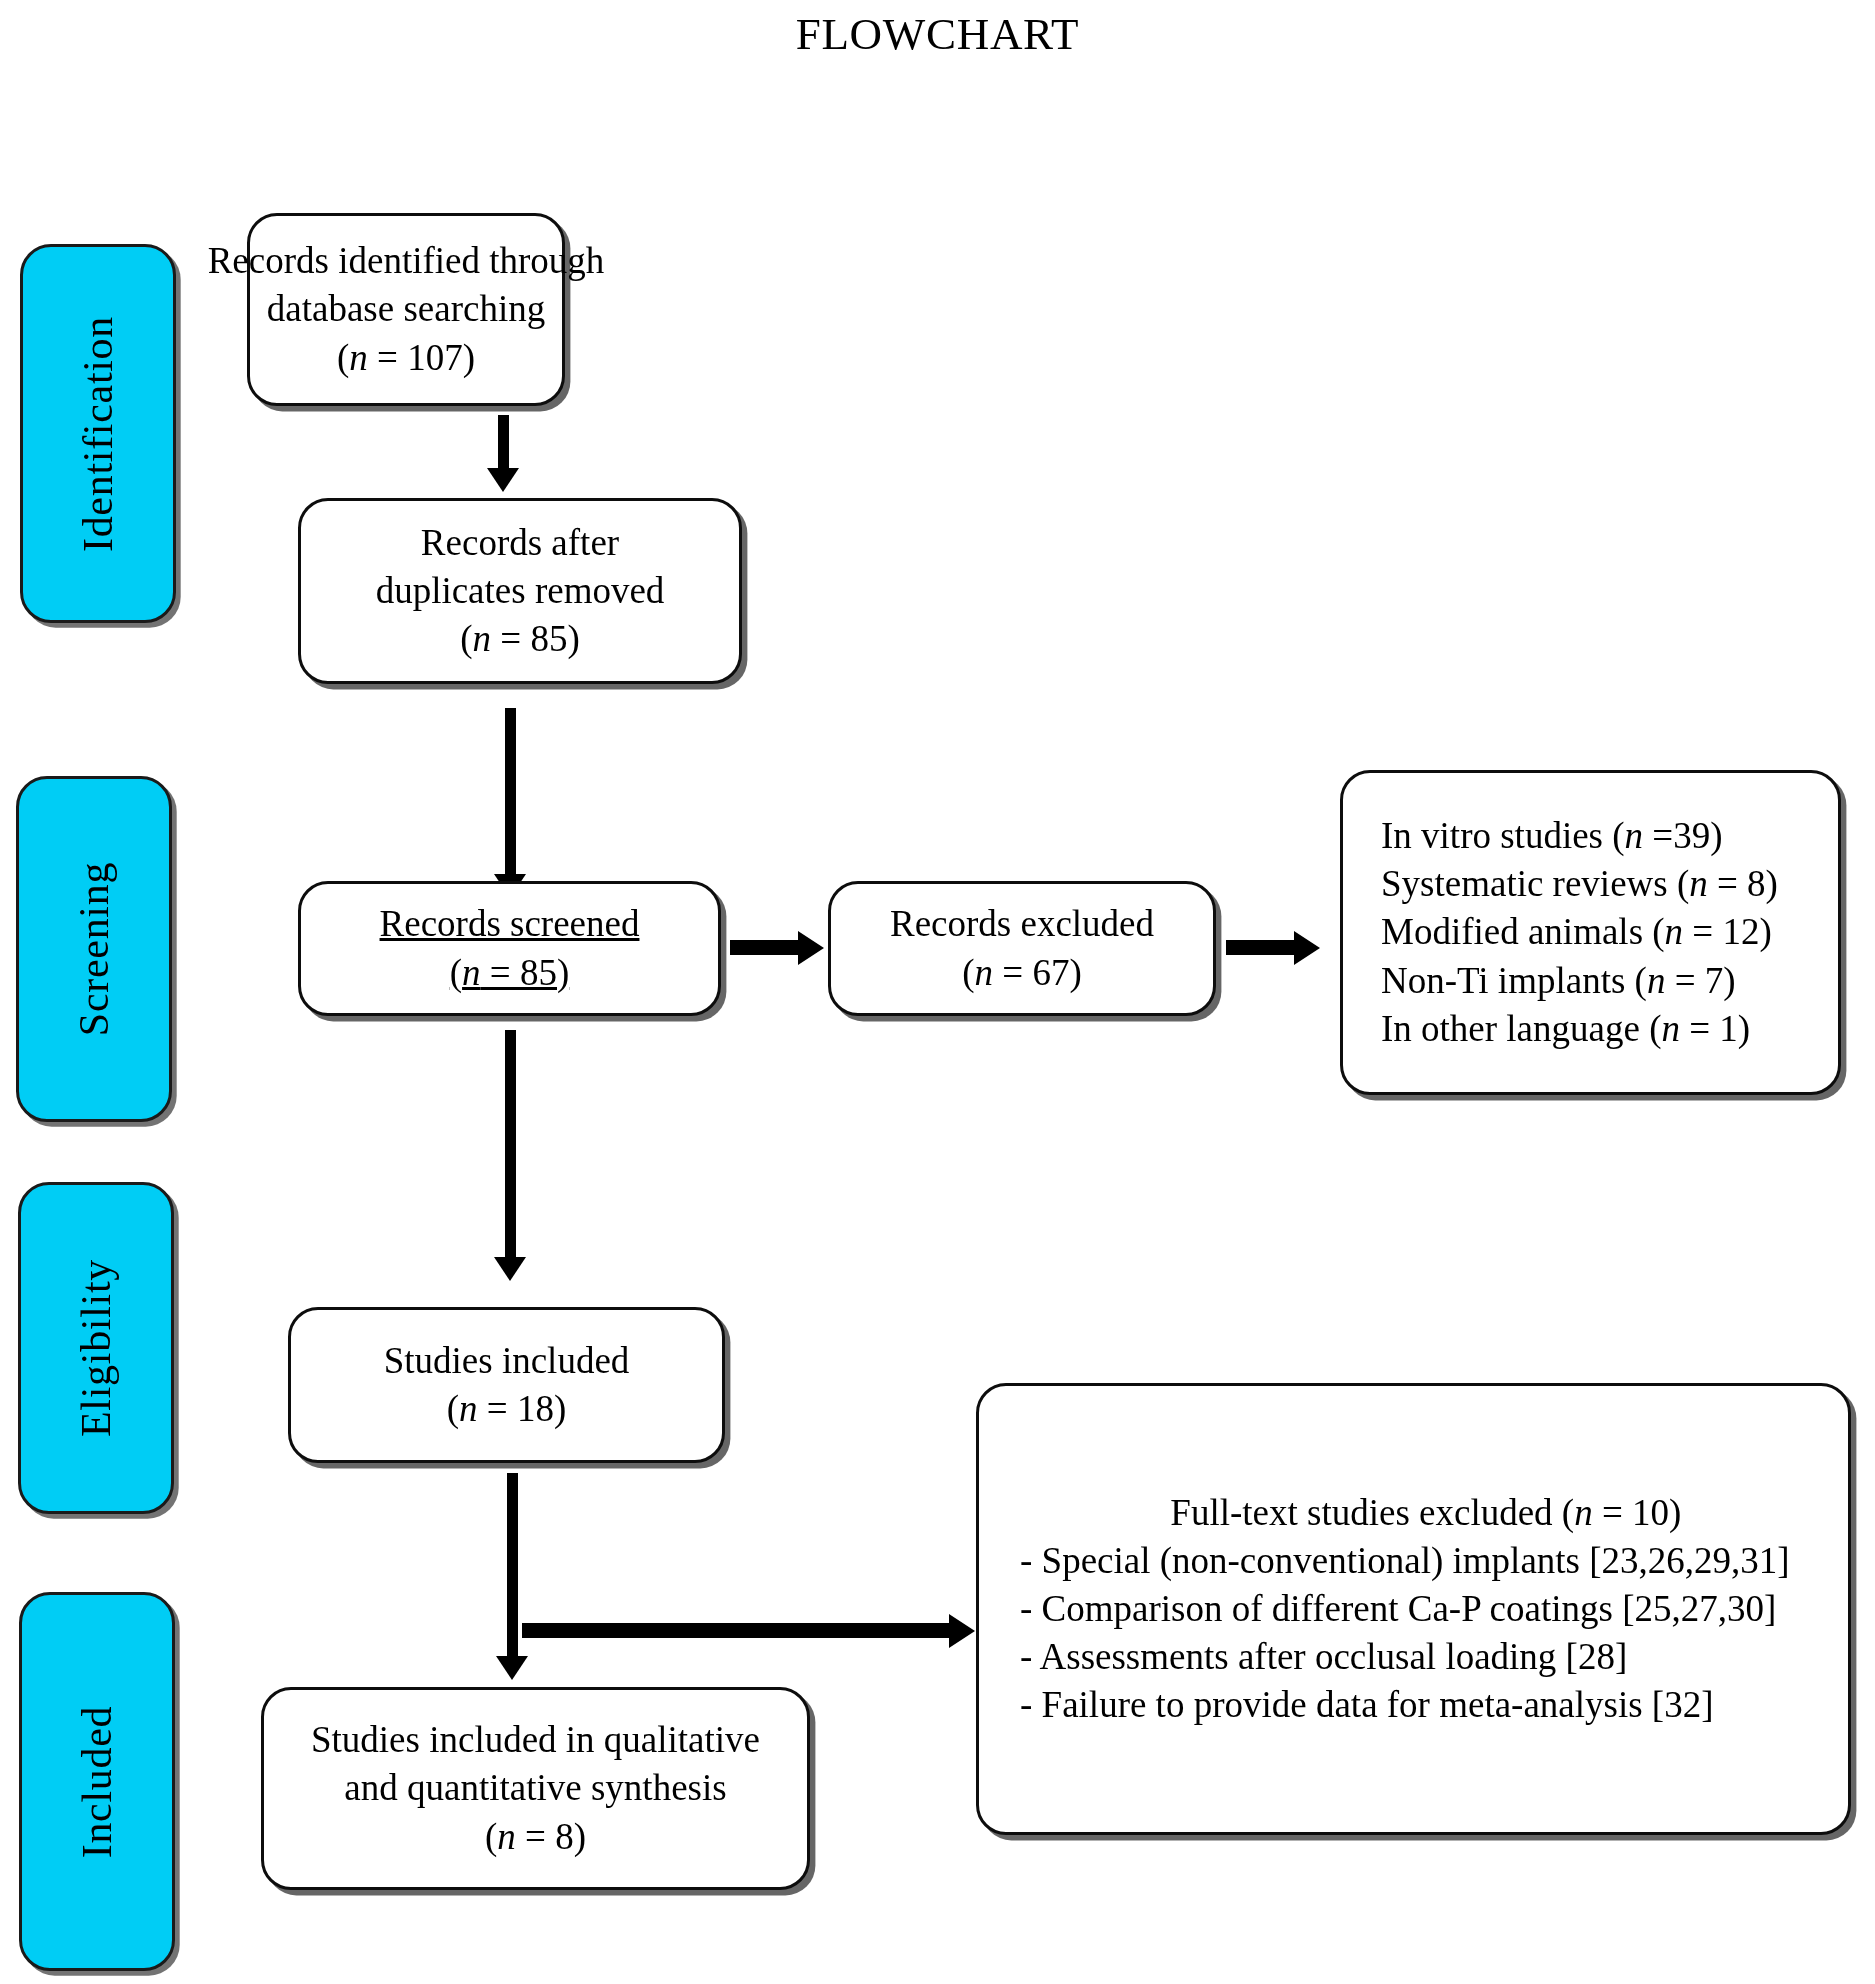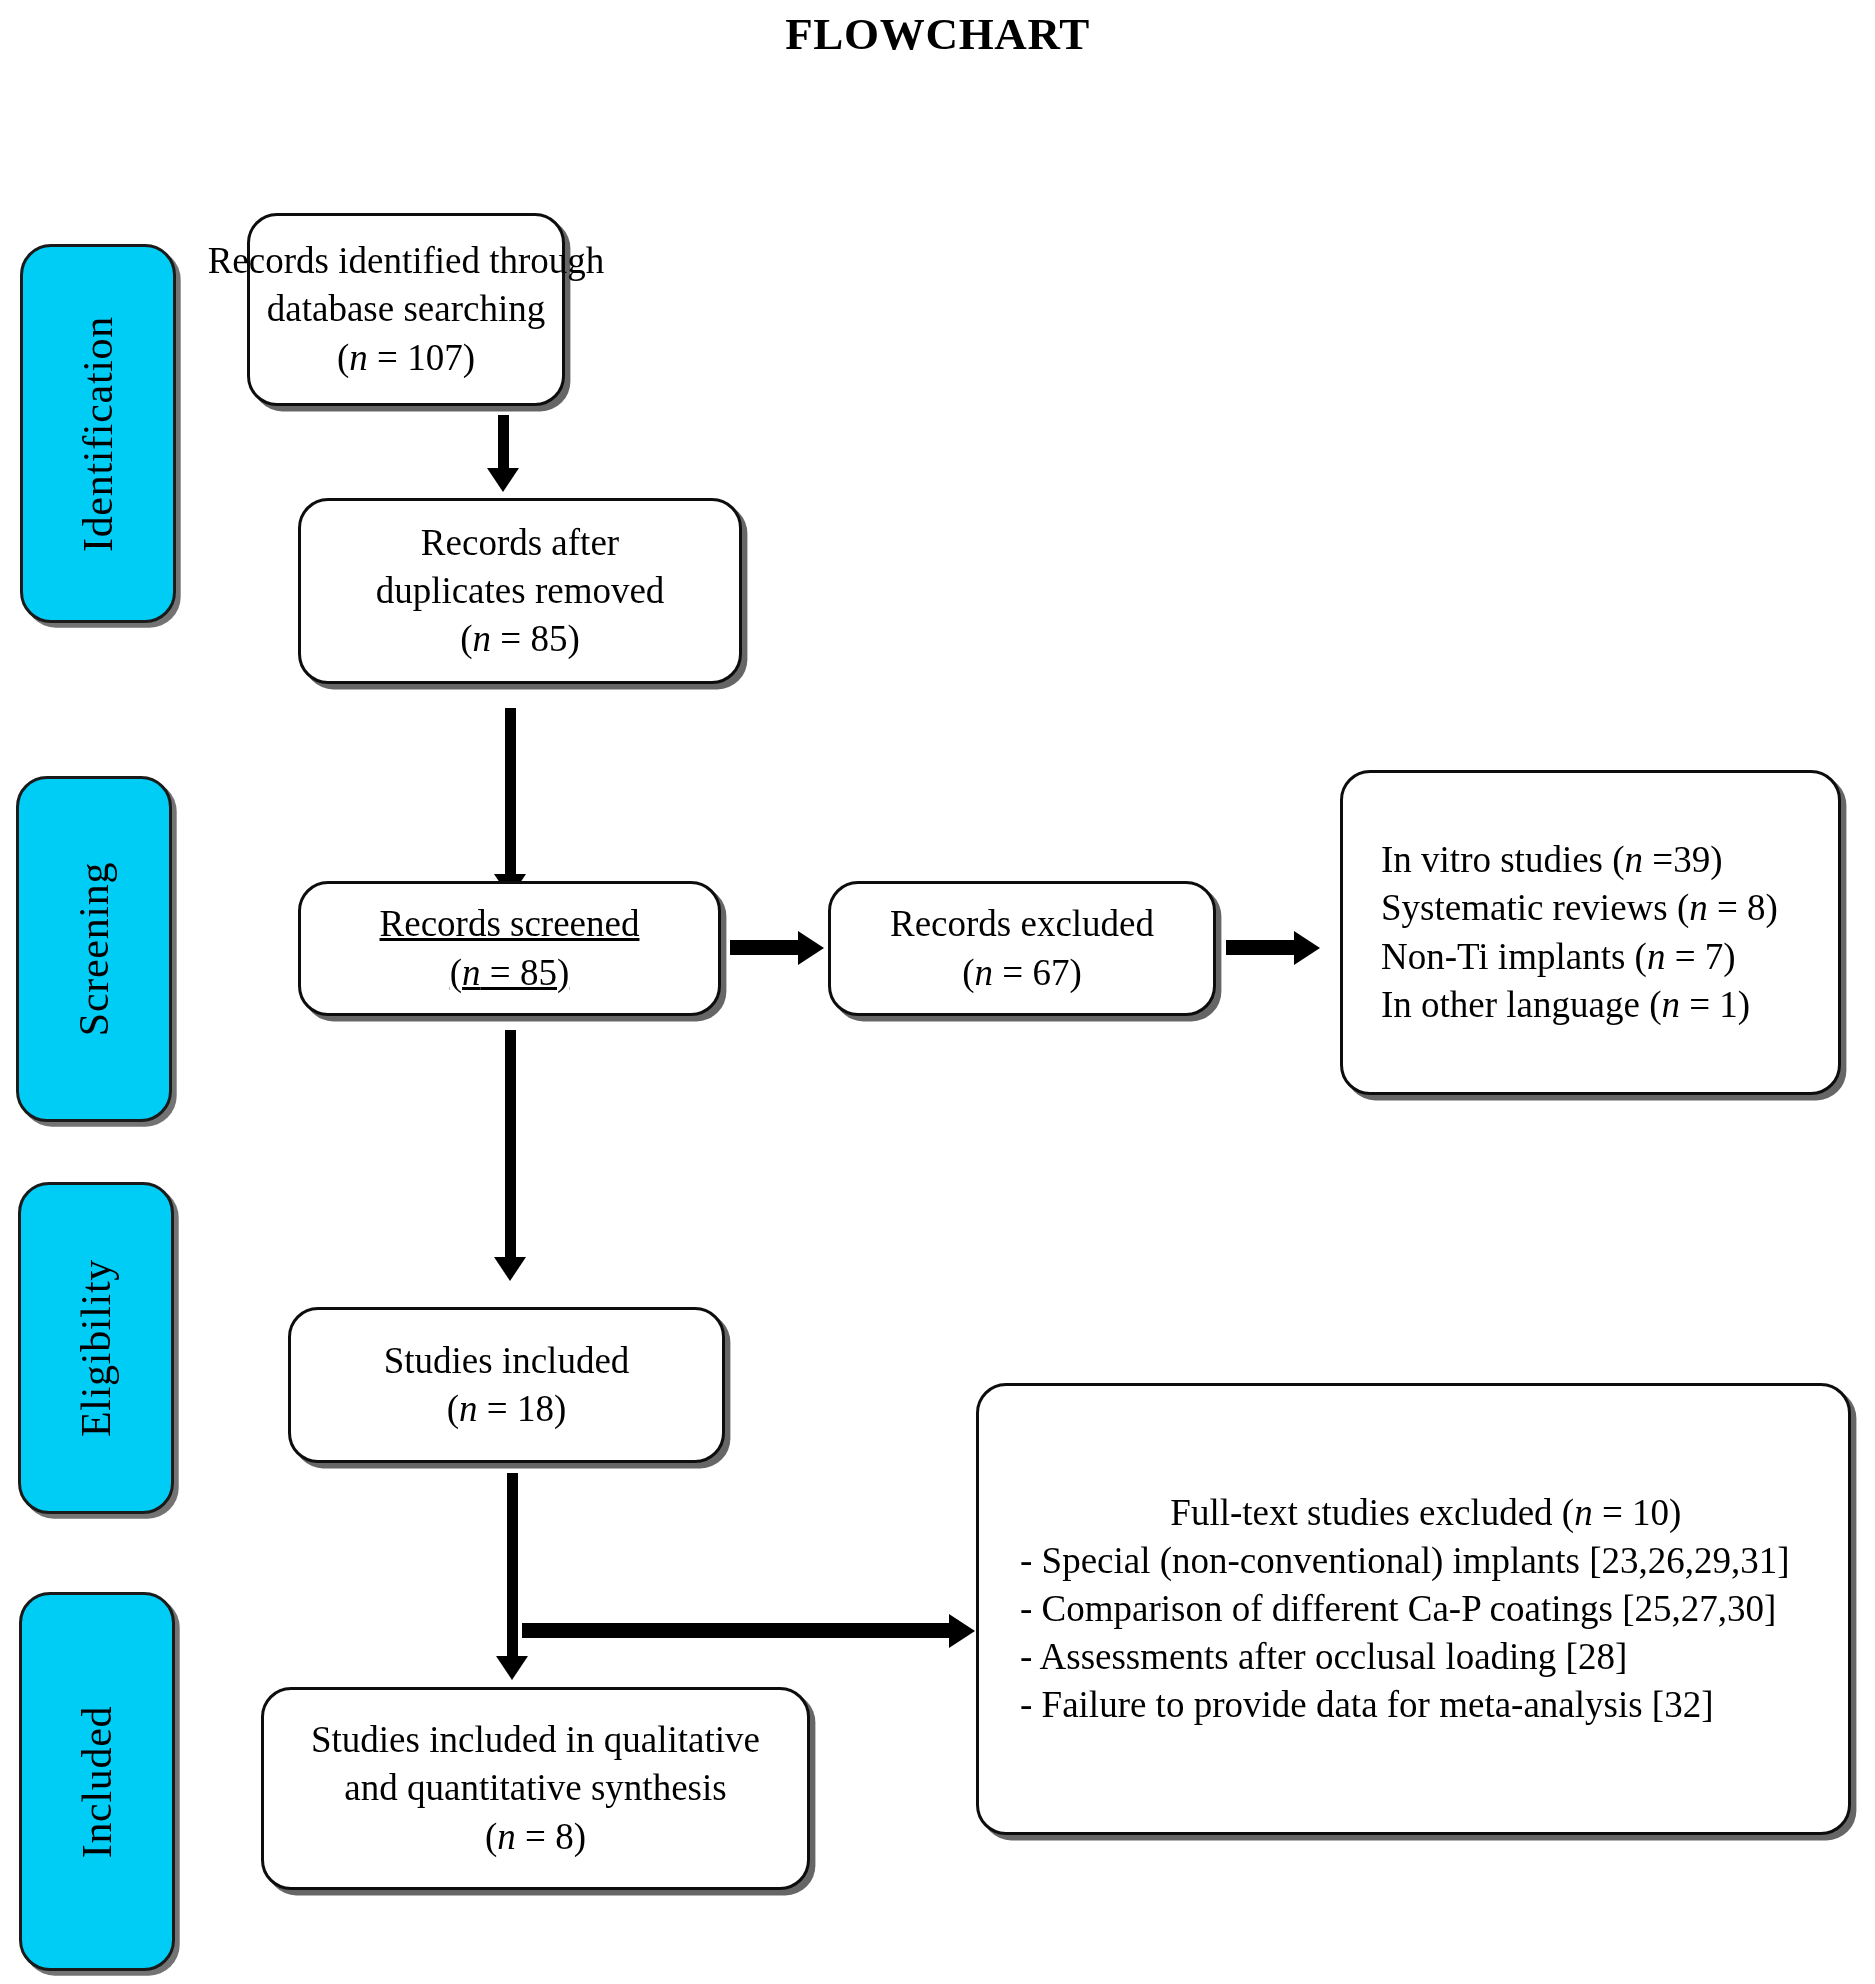--- a/index.html
+++ b/index.html
@@ -18,21 +18,21 @@
   }
 
   
   #chart-title {
     position: absolute;
     top: 8.1px;
     left: 0;
     width: 1875px;
     text-align: center;
     font-family: "Liberation Serif", "DejaVu Serif", serif;
-    font-weight: bold;
+    font-weight: normal;
     font-size: 45px;
     letter-spacing: 0.7px;
     color: #000000;
   }
 
   
   .stage-bar {
     position: absolute;
     background: #00cdf5;
     border: 3.4px solid #1a1a1a;
@@ -185,20 +185,21 @@
   </div>
 
   <div class="arrow-h" style="left:1226px; top:940px;">
     <div class="shaft" style="width:68px;"></div>
     <div class="head" style="left:68px;"></div>
   </div>
 
   <div class="flow-box left-align" style="left:1340px; top:770px; width:501px; height:325px; padding-left:38px;">
     <span class="line"><span>In vitro studies (</span><em class="n">n</em><span> =39)</span></span>
     <span class="line"><span>Systematic reviews (</span><em class="n">n</em><span> = 8)</span></span>
+    <span class="line"><span>Modified animals (</span><em class="n">n</em><span> = 12)</span></span>
     <span class="line"><span>Non-Ti implants (</span><em class="n">n</em><span> = 7)</span></span>
     <span class="line"><span>In other language (</span><em class="n">n</em><span> = 1)</span></span>
   </div>
 
   <div class="arrow-v" style="left:505px; top:1030px;">
     <div class="shaft" style="height:227px;"></div>
     <div class="head" style="top:227px;"></div>
   </div>
 
   <div class="flow-box" style="left:288px; top:1307px; width:437px; height:156px;">

